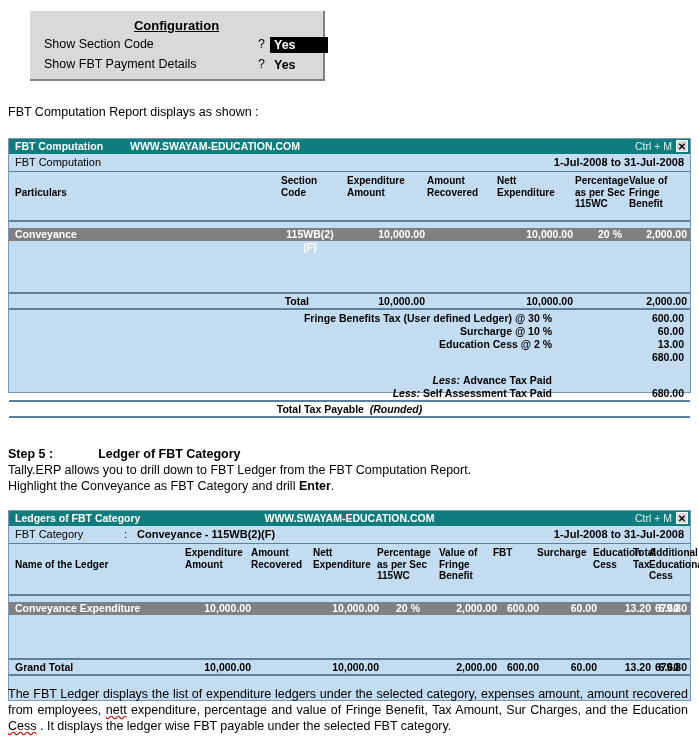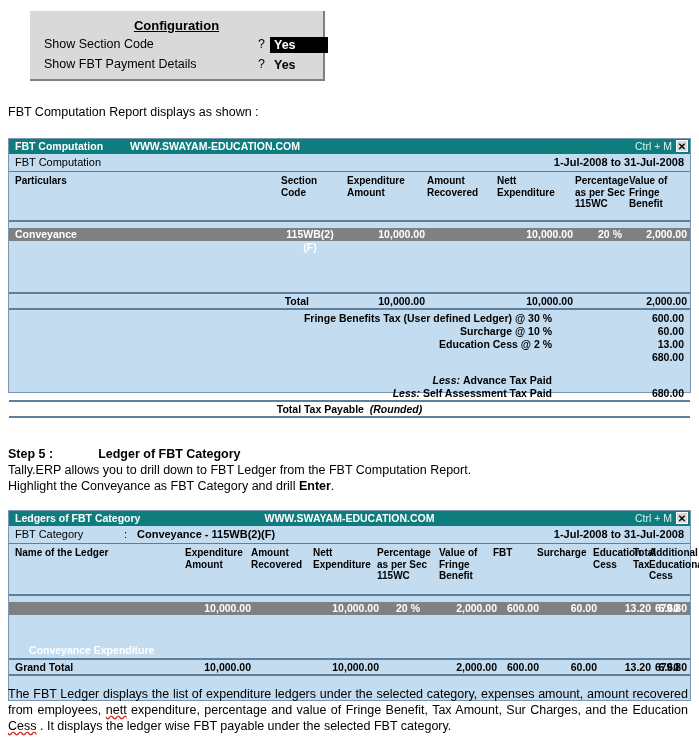--- a/index.html
+++ b/index.html
@@ -129,21 +129,21 @@
     border-bottom: 2px solid #5b7f9c;
     font-weight: bold;
     font-size: 10px;
     line-height: 11.5px;
   }
   .colhead .ch {
     position: absolute;
     top: 3px;
     text-align: left;
   }
-  .colhead .ch.left { text-align: left; }
+  .colhead .ch.left { text-align: left; margin-top: 12px; }
 
   .rowarea { position: relative; }
   .datarow {
     position: relative;
     height: 13px;
     line-height: 13px;
     font-size: 10.5px;
     font-weight: bold;
   }
   .datarow.hl { background: #808080; color: #ffffff; }
@@ -360,21 +360,21 @@
     <span class="ch" style="left:640px; top:14.5px; width:68px;">Educational</span>
     <span class="ch" style="left:640px; top:26px; width:68px;">Cess</span>
 
     <span class="ch" style="left:624px; width:58px;">Total</span>
     <span class="ch" style="left:624px; top:14.5px; width:58px;">Tax</span>
   </div>
 
   <div class="rowarea" style="height:62px;">
     <div style="height:6px;" class="filler"></div>
     <div class="datarow hl">
-      <span class="cell left" style="left:20px;margin-top:42px;">Conveyance Expenditure</span>
+      <span class="cell left" style="left:6px;">Conveyance Expenditure</span>
       <span class="cell" style="left:176px; width:66px;">10,000.00</span>
       <span class="cell" style="left:242px; width:62px;"></span>
       <span class="cell" style="left:304px; width:66px;">10,000.00</span>
       <span class="cell center" style="left:368px; width:62px;">20 %</span>
       <span class="cell" style="left:430px; width:58px;">2,000.00</span>
       <span class="cell" style="left:484px; width:46px;">600.00</span>
       <span class="cell" style="left:528px; width:60px;">60.00</span>
       <span class="cell" style="left:584px; width:58px;">13.20</span>
       <span class="cell" style="left:612px; width:58px;">6.60</span>
       <span class="cell" style="left:620px; width:58px;">679.80</span>

